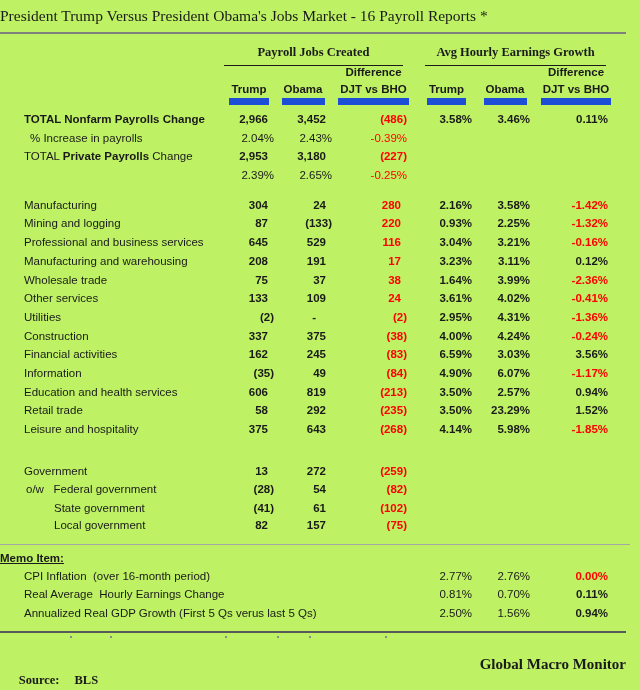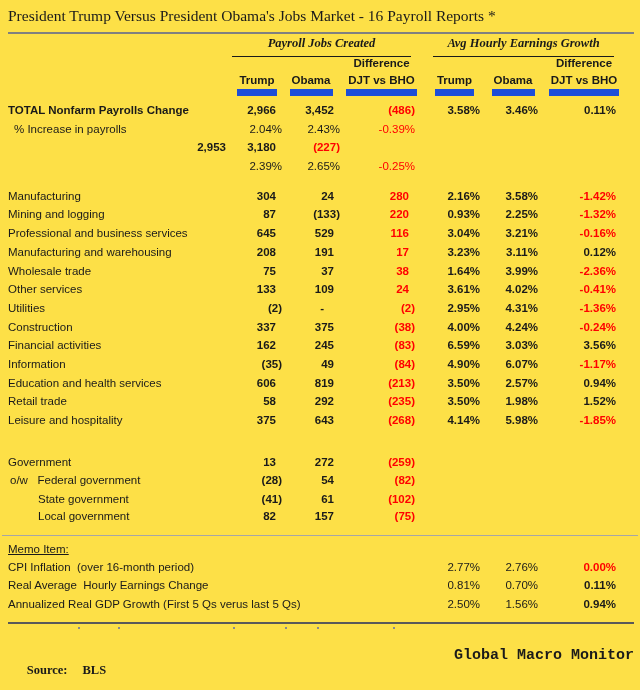--- a/index.html
+++ b/index.html
@@ -1,54 +1,54 @@
 <!DOCTYPE html>
 <html><head>
 <meta charset="utf-8">
 <style>
   html,body{margin:0;padding:0;background:#fff;}
-  .page{position:relative;width:640px;height:690px;box-sizing:border-box;padding-left:8px;
-        background:#fde047;color:#1a1a1a;font-family:"Liberation Sans",sans-serif;overflow:hidden;}
+  .page{position:relative;width:640px;height:690px;box-sizing:border-box;
+        background:#bef264;color:#1a1a1a;font-family:"Liberation Sans",sans-serif;overflow:hidden;}
   .title{padding-top:7px;font-family:"Liberation Serif",serif;font-size:15.5px;line-height:18px;
          white-space:nowrap;color:#1a1a1a;}
   .rule1{margin-top:7px;height:2px;width:626px;background:#808080;}
   
-  .grouprow{margin-top:1px;display:grid;grid-template-columns:224px 179px 22px 181px;font-style:italic;}
+  .grouprow{margin-top:10px;display:grid;grid-template-columns:224px 179px 22px 181px;}
   .ghead{font-family:"Liberation Serif",serif;font-weight:bold;font-size:12.5px;line-height:16px;
          text-align:center;padding-bottom:5px;border-bottom:1px solid #1a1a1a;}
   .trow{display:grid;grid-template-columns:224px 50px 58px 75px 65px 58px 78px;
         height:18.7px;line-height:18.7px;font-size:11.5px;}
   .diffrow{height:13px;line-height:13px;font-weight:bold;}
   .colrow{margin-top:3px;height:17px;line-height:15px;font-weight:bold;}
   .dc{text-align:center;}
   .hc{text-align:center;}
   .hc span{display:inline-block;border-bottom:7px solid #1d4ed8;padding:0 2px 1px;position:relative;}
   .off4{position:relative;left:4px;} .off7{position:relative;left:7px;}
   .hc.c2 span{left:4px;} .hc.c3 span{left:7px;} .hc.c4 span{left:4px;} .hc.c5 span{left:7px;}
   
   .tbody{margin-top:11px;}
   .cell{text-align:right;white-space:pre;}
-  .lbl{white-space:pre;}
+  .lbl{white-space:pre;margin-left:24px;}
   .b{font-weight:bold;}
   .red{color:#ff0000;}
   .pr{padding-right:6px;}
   .dash{padding-right:16px;}
   .i1{padding-left:6px;} .i2{padding-left:2px;} .i3{padding-left:30px;}
   .tight{height:14px;line-height:14px;}
   .rule2{margin-top:12px;margin-left:-6px;height:1px;width:636px;background:#a6a6a6;}
-  .memohead{margin-top:4px;height:18px;line-height:18px;font-size:11.5px;font-weight:normal;
+  .memohead{margin-top:4px;height:18px;line-height:18px;font-size:11.5px;font-weight:bold;
             text-decoration:underline;}
   .rule3{margin-top:8px;height:2px;width:626px;background:#595959;}
   .dots{position:relative;height:7px;width:632px;}
   .dots i{position:absolute;top:3px;width:2px;height:2px;background:#8a8a8a;}
   
   .footer{margin-top:16px;width:626px;display:flex;justify-content:space-between;align-items:baseline;}
   .src{font-family:"Liberation Serif",serif;font-weight:bold;font-size:12.5px;white-space:pre;}
   .src .v{margin-left:15px;}
-  .brand{font-family:Liberation Mono, monospace;font-weight:bold;font-size:15px;}
+  .brand{font-family:Liberation Serif, serif;font-weight:bold;font-size:15px;}
 </style>
 </head>
 <body>
 
 <div class="page">
 
   <div class="title">President Trump Versus President Obama's Jobs Market - 16 Payroll Reports *</div>
   <div class="rule1"></div>
 
   <div class="grouprow">
@@ -91,20 +91,21 @@
       <div class="trow">
         <div class="lbl i1">% Increase in payrolls</div>
         <div class="cell">2.04%</div>
         <div class="cell">2.43%</div>
         <div class="cell red">-0.39%</div>
         <div class="cell"></div>
         <div class="cell"></div>
         <div class="cell"></div>
       </div>
       <div class="trow">
+        <div class="lbl"><span>TOTAL </span><span class="b">Private Payrolls</span><span> Change</span></div>
         <div class="cell b pr">2,953</div>
         <div class="cell b pr">3,180</div>
         <div class="cell b red">(227)</div>
         <div class="cell"></div>
         <div class="cell"></div>
         <div class="cell"></div>
       </div>
       <div class="trow">
         <div class="lbl"></div>
         <div class="cell">2.39%</div>
@@ -212,21 +213,21 @@
         <div class="cell b">3.50%</div>
         <div class="cell b">2.57%</div>
         <div class="cell b">0.94%</div>
       </div>
       <div class="trow">
         <div class="lbl">Retail trade</div>
         <div class="cell b pr">58</div>
         <div class="cell b pr">292</div>
         <div class="cell b red">(235)</div>
         <div class="cell b">3.50%</div>
-        <div class="cell b">1.98%</div>
+        <div class="cell b">23.29%</div>
         <div class="cell b">1.52%</div>
       </div>
       <div class="trow">
         <div class="lbl">Leisure and hospitality</div>
         <div class="cell b pr">375</div>
         <div class="cell b pr">643</div>
         <div class="cell b red">(268)</div>
         <div class="cell b">4.14%</div>
         <div class="cell b">5.98%</div>
         <div class="cell b red">-1.85%</div>

